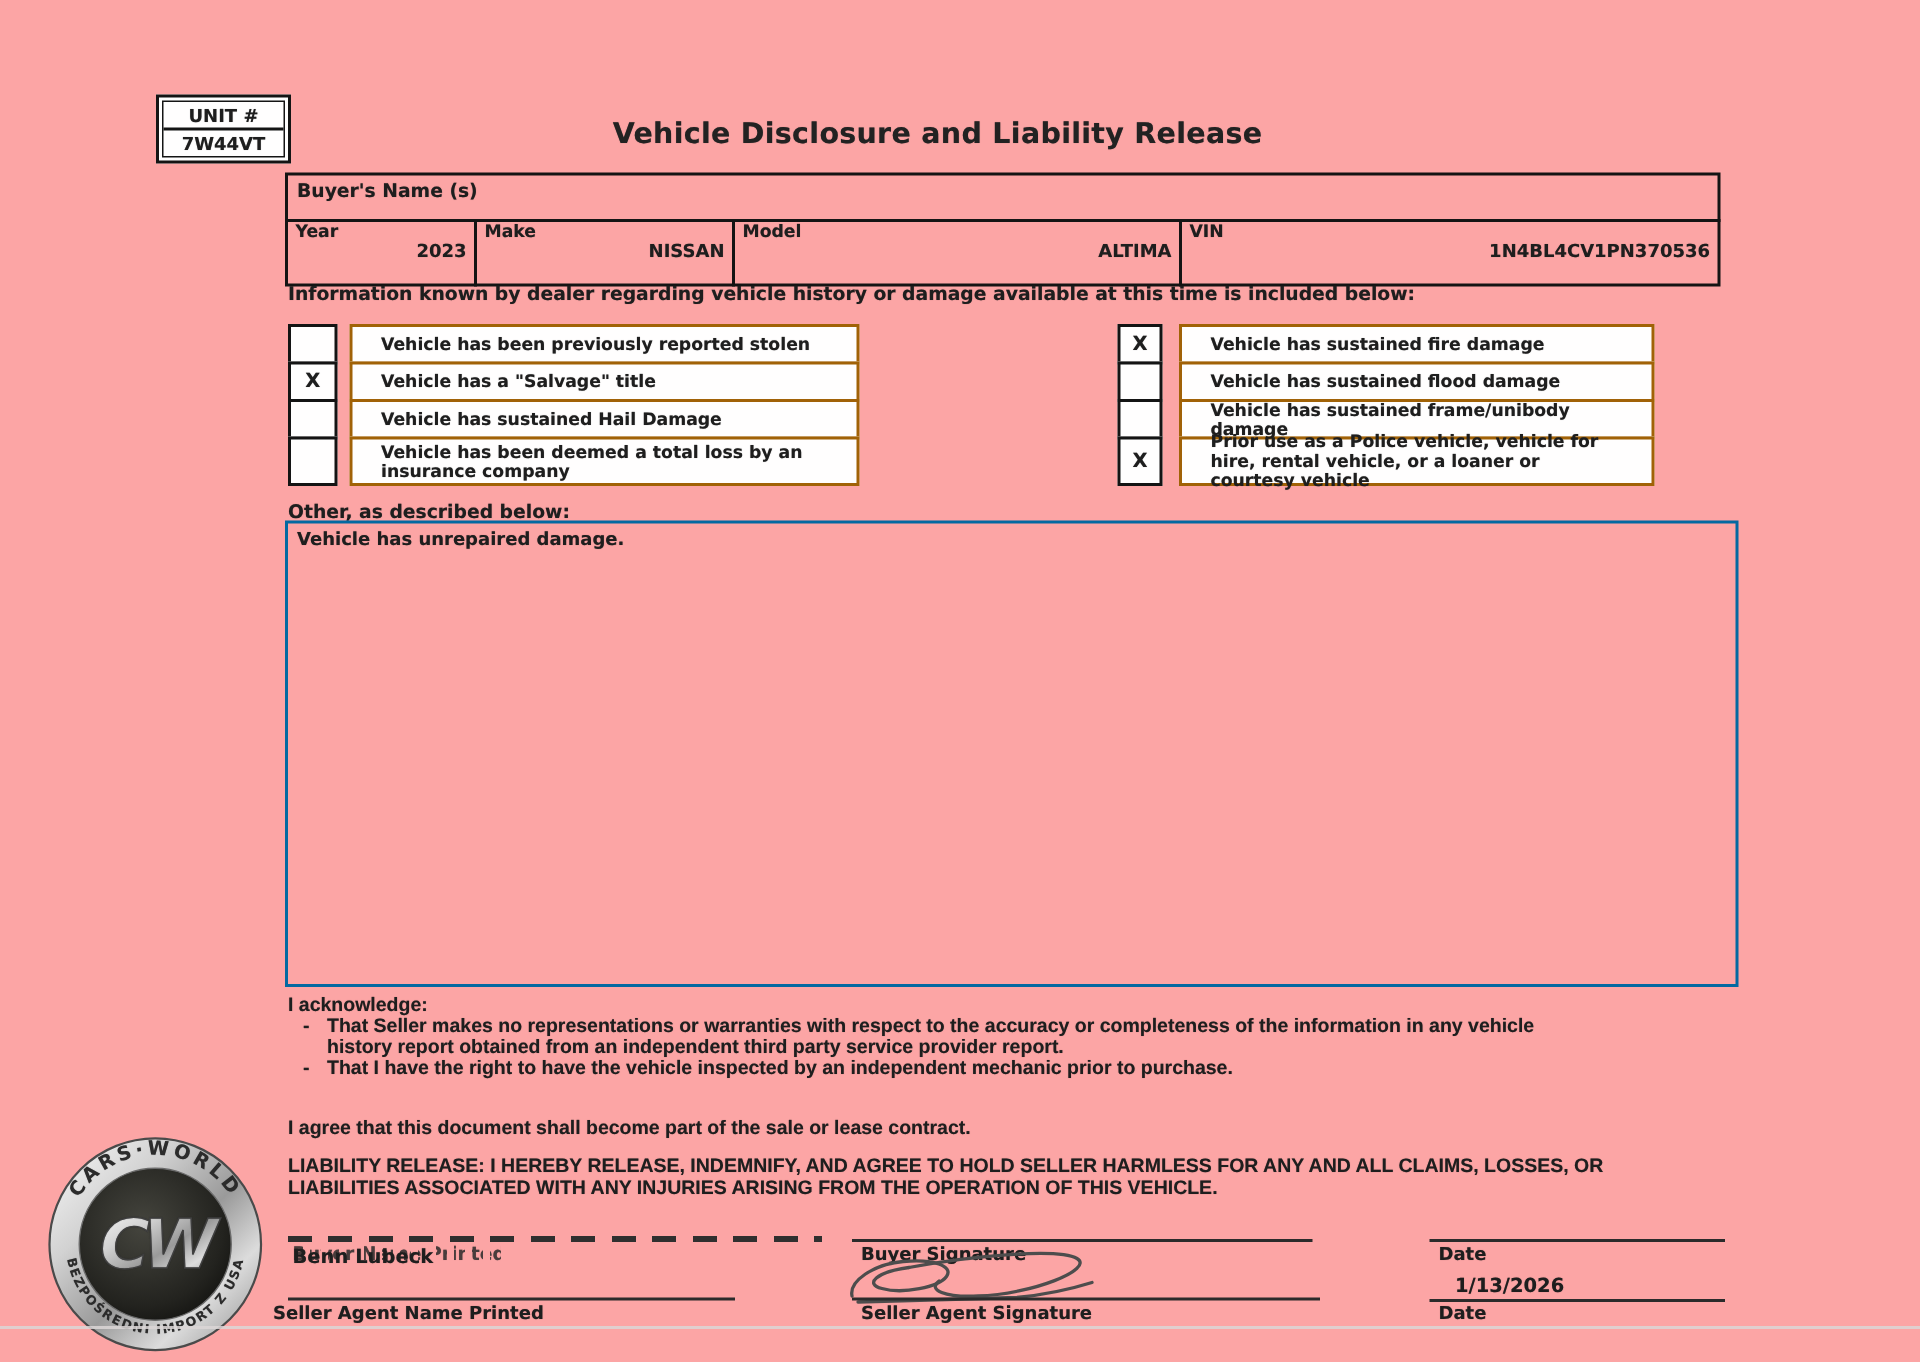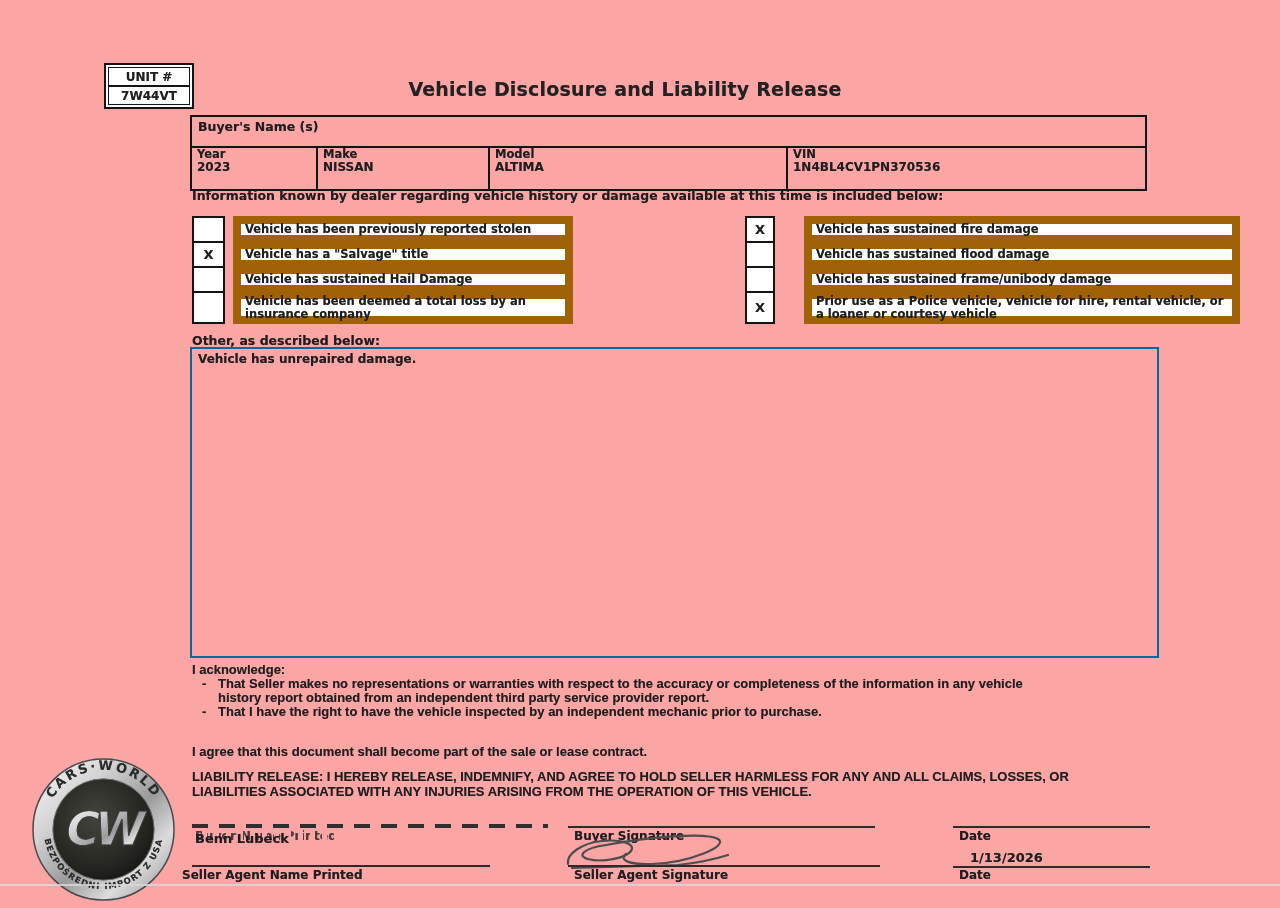--- a/index.html
+++ b/index.html
@@ -18,31 +18,31 @@
   .title{position:absolute;left:190px;top:78px;width:870px;margin:0;text-align:center;
     font:700 19px "DejaVu Sans",sans-serif;letter-spacing:.2px;color:#222;}
   
   .vtable{position:absolute;left:190px;top:115px;width:957px;}
   .buyer-row{box-sizing:border-box;border:2px solid #141414;height:33px;padding:2px 6px;
     font:700 12.5px "DejaVu Sans",sans-serif;}
   .vrow{display:flex;margin-top:-2px;}
   .vcell{box-sizing:border-box;border:2px solid #141414;height:45px;padding:1px 5px;margin-left:-2px;}
   .vcell:first-child{margin-left:0;}
   .vlabel{font:700 11.5px "DejaVu Sans",sans-serif;line-height:11.5px;text-align:left;}
-  .vvalue{font:700 12px "DejaVu Sans",sans-serif;line-height:13px;text-align:left;}
+  .vvalue{font:700 12px "DejaVu Sans",sans-serif;line-height:13px;text-align:right;}
   
   .info-line{position:absolute;left:192px;top:188px;margin:0;white-space:nowrap;
     font:700 12.5px "DejaVu Sans",sans-serif;}
   
   .ckcol,.cktable{position:absolute;top:216px;}
   .ckcell{box-sizing:border-box;width:33px;border:2px solid #141414;display:flex;align-items:center;
     justify-content:center;font:700 13px "DejaVu Sans",sans-serif;background:#fffefe;}
   .ckcell+.ckcell,.ckrow+.ckrow{margin-top:-2px;}
-  .ckrow{box-sizing:border-box;border:8px solid #a16207;display:flex;align-items:center;
-    padding:0 4px;font:700 11.5px "DejaVu Sans",sans-serif;line-height:13px;background:#fffefe;}
+  .ckrow{box-sizing:border-box;border:2px solid #a16207;display:flex;align-items:center;
+    padding:0 19px;font:700 11.5px "DejaVu Sans",sans-serif;line-height:13px;background:#fffefe;}
   .rh{height:27px;} .rh4{height:33px;}
   
   .other-label{position:absolute;left:192px;top:333px;margin:0;font:700 12.5px "DejaVu Sans",sans-serif;}
   .other-box{position:absolute;left:190px;top:347px;width:953px;height:301px;border:2px solid #0369a1;
     font:700 12px "DejaVu Sans",sans-serif;padding:3px 6px;box-sizing:content-box;}
   
   .ack{position:absolute;left:192px;top:663px;width:840px;font:700 13px "Liberation Sans",sans-serif;line-height:14px;}
   .ack h2{margin:0;font:inherit;}
   .ack ul{list-style:none;margin:0;padding:0;}
   .ack li{position:relative;padding-left:26px;}
@@ -124,21 +124,21 @@
         <span>Vehicle has been deemed a total loss by an insurance company</span>
       </div>
   </div>
 
   <div class="ckcol" style="left:745px">
     <div class="ckcell rh" style="width:30px">X</div>
     <div class="ckcell rh" style="width:30px"></div>
     <div class="ckcell rh" style="width:30px"></div>
     <div class="ckcell rh4" style="width:30px">X</div>
   </div>
-  <div class="cktable" style="left:804px;width:436px">
+  <div class="cktable" style="left:786px;width:317px">
     <div class="ckrow rh">
         <span>Vehicle has sustained fire damage</span>
       </div>
     <div class="ckrow rh">
         <span>Vehicle has sustained flood damage</span>
       </div>
     <div class="ckrow rh">
         <span>Vehicle has sustained frame/unibody damage</span>
       </div>
     <div class="ckrow rh4">

